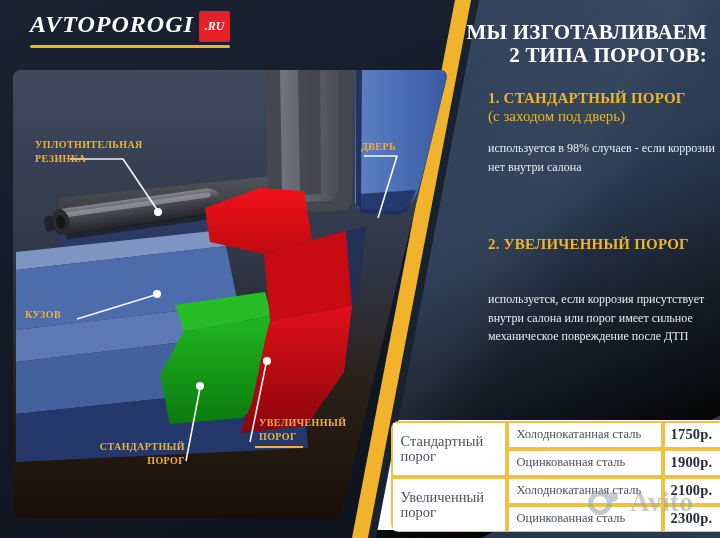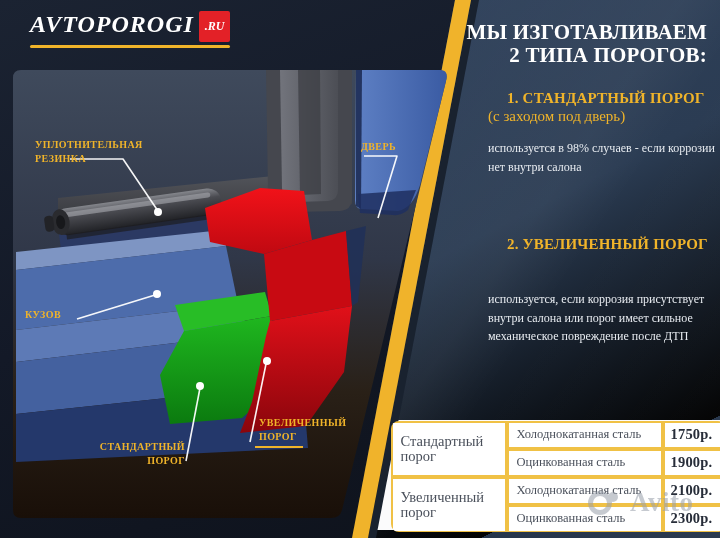--- a/index.html
+++ b/index.html
@@ -24,21 +24,21 @@
   .dlabel{color:#f0b42a;font-size:10px;font-weight:800;letter-spacing:.4px;line-height:14px;}
   .lbl-seal{left:35px;top:138px;}
   .lbl-door{left:361px;top:140px;}
   .lbl-body{left:25px;top:308px;}
   .lbl-standard{left:81px;top:440px;width:104px;text-align:right;}
   .lbl-increased{left:259px;top:416px;}
   .lbl-increased .uline{display:inline-block;border-bottom:2px solid #f0b42a;padding:0 6px 2px 4px;margin-left:-4px;}
 
   
   .panel-heading{right:13px;top:21px;text-align:right;color:#fff;font-size:21px;font-weight:800;line-height:23px;letter-spacing:.2px;}
-  .sec-title{left:507px;color:#f0b42a;font-size:15px;font-weight:800;letter-spacing:.2px;}
+  .sec-title{left:488px;color:#f0b42a;font-size:15px;font-weight:800;letter-spacing:.2px;}
   .sec-sub{left:488px;color:#f0b42a;font-size:15px;font-weight:400;line-height:17.5px;width:230px;}
   .sec-body{left:488px;color:#e8ecf1;font-size:12px;line-height:18.5px;}
   .t1{top:90px;} .s1{top:108px;} .b1{top:139px;width:228px;}
   .t2{top:223px;margin-top:13px;} .s2{top:241px;} .b2{top:290px;width:236px;}
 
   
   .price-table{
     left:391px;top:421px;background:#f0c145;padding:1.5px;border-radius:8px;overflow:hidden;
     display:grid;grid-template-columns:112px 152px 60px;grid-auto-rows:24px;gap:4px;
   }

